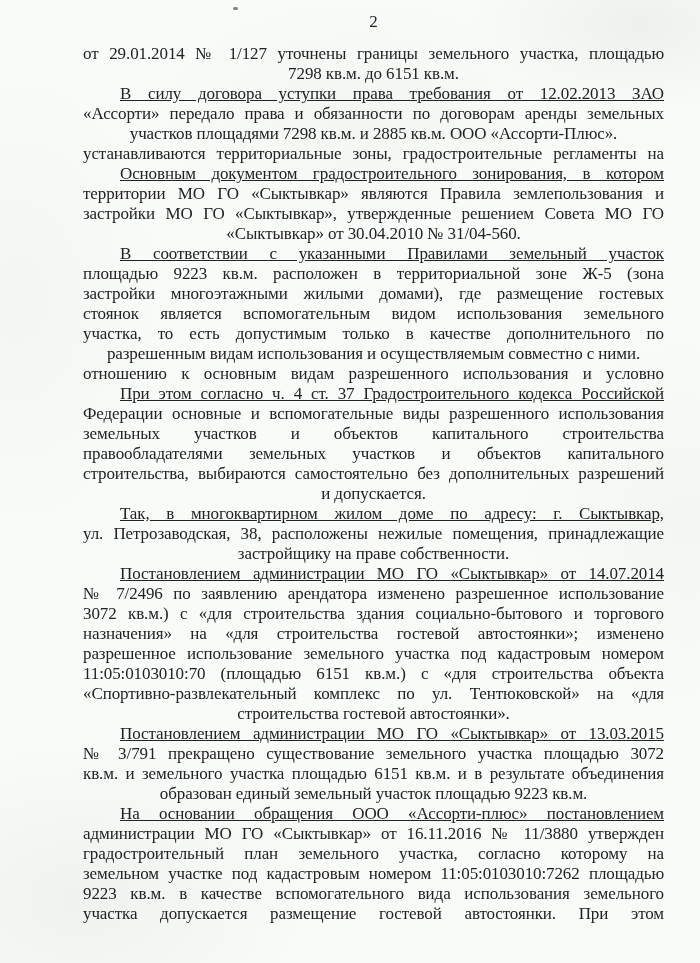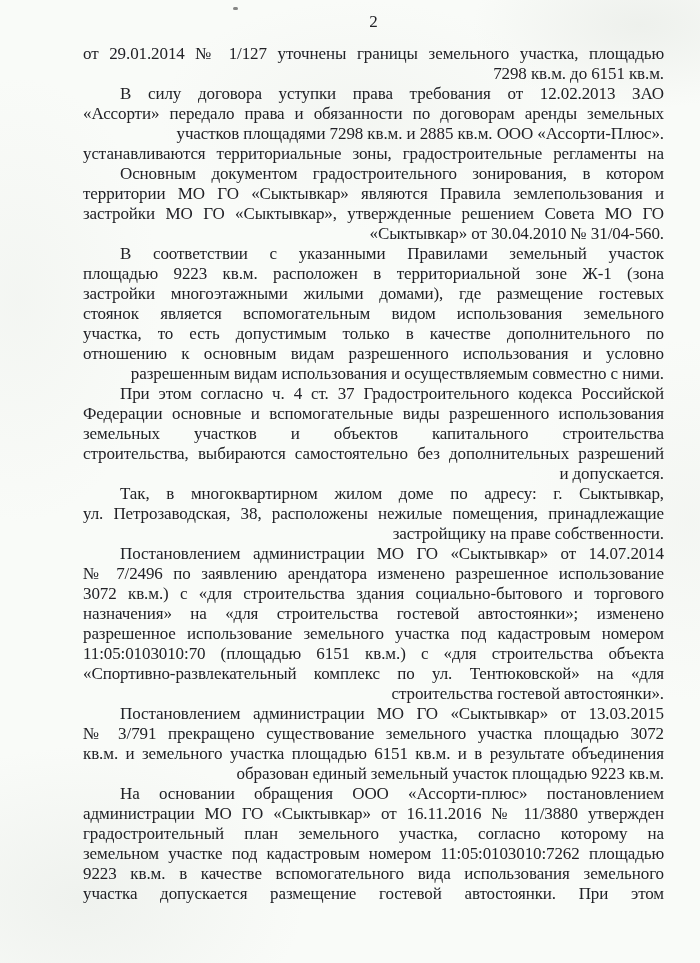--- a/index.html
+++ b/index.html
@@ -59,52 +59,53 @@
     letter-spacing:-0.1px;
   }
   
   .line::after{
     content:"";
     display:inline-block;
     width:100%;
     height:0;
     vertical-align:top;
   }
-  .line.last{text-align:right;}
+  .line.last{text-align:center;}
   .line.last::after{content:none;}
-  .line.indent{text-indent:37px;}
+  .line.indent{text-indent:37px;text-decoration:underline;}
 </style>
 </head>
 <body>
 
 <div class="page">
   <div class="scan-speck"></div>
   <div class="page-number">2</div>
 
   <div class="text-block">
     <div class="line">от 29.01.2014 № 1/127 уточнены границы земельного участка, площадью</div>
     <div class="line last">7298 кв.м. до 6151 кв.м.</div>
     <div class="line indent">В силу договора уступки права требования от 12.02.2013 ЗАО</div>
     <div class="line">«Ассорти» передало права и обязанности по договорам аренды земельных</div>
     <div class="line last">участков площадями 7298 кв.м. и 2885 кв.м. ООО «Ассорти-Плюс».</div>
     <div class="line">устанавливаются территориальные зоны, градостроительные регламенты на</div>
     <div class="line indent">Основным документом градостроительного зонирования, в котором</div>
     <div class="line">территории МО ГО «Сыктывкар» являются Правила землепользования и</div>
     <div class="line">застройки МО ГО «Сыктывкар», утвержденные решением Совета МО ГО</div>
     <div class="line last">«Сыктывкар» от 30.04.2010 № 31/04-560.</div>
     <div class="line indent">В соответствии с указанными Правилами земельный участок</div>
-    <div class="line">площадью 9223 кв.м. расположен в территориальной зоне Ж-1 (зона</div>
+    <div class="line">площадью 9223 кв.м. расположен в территориальной зоне Ж-5 (зона</div>
     <div class="line">застройки многоэтажными жилыми домами), где размещение гостевых</div>
     <div class="line">стоянок является вспомогательным видом использования земельного</div>
     <div class="line">участка, то есть допустимым только в качестве дополнительного по</div>
+    <div class="line last">разрешенным видам использования и осуществляемым совместно с ними.</div>
     <div class="line">отношению к основным видам разрешенного использования и условно</div>
-    <div class="line last">разрешенным видам использования и осуществляемым совместно с ними.</div>
     <div class="line indent">При этом согласно ч. 4 ст. 37 Градостроительного кодекса Российской</div>
     <div class="line">Федерации основные и вспомогательные виды разрешенного использования</div>
     <div class="line">земельных участков и объектов капитального строительства</div>
+    <div class="line">правообладателями земельных участков и объектов капитального</div>
     <div class="line">строительства, выбираются самостоятельно без дополнительных разрешений</div>
     <div class="line last">и допускается.</div>
     <div class="line indent">Так, в многоквартирном жилом доме по адресу: г. Сыктывкар,</div>
     <div class="line">ул. Петрозаводская, 38, расположены нежилые помещения, принадлежащие</div>
     <div class="line last">застройщику на праве собственности.</div>
     <div class="line indent">Постановлением администрации МО ГО «Сыктывкар» от 14.07.2014</div>
     <div class="line">№ 7/2496 по заявлению арендатора изменено разрешенное использование</div>
     <div class="line">3072 кв.м.) с «для строительства здания социально-бытового и торгового</div>
     <div class="line">назначения» на «для строительства гостевой автостоянки»; изменено</div>
     <div class="line">разрешенное использование земельного участка под кадастровым номером</div>

